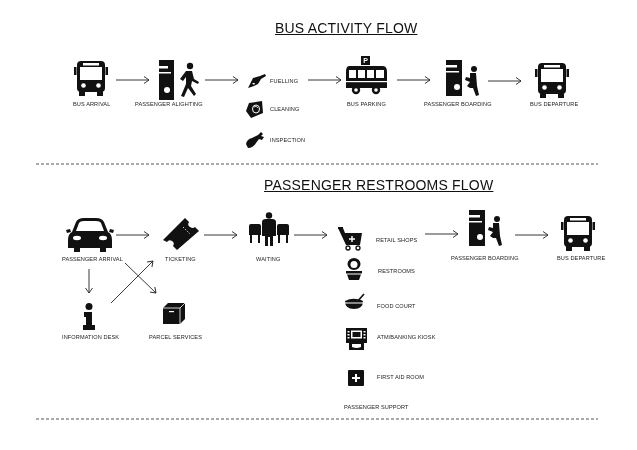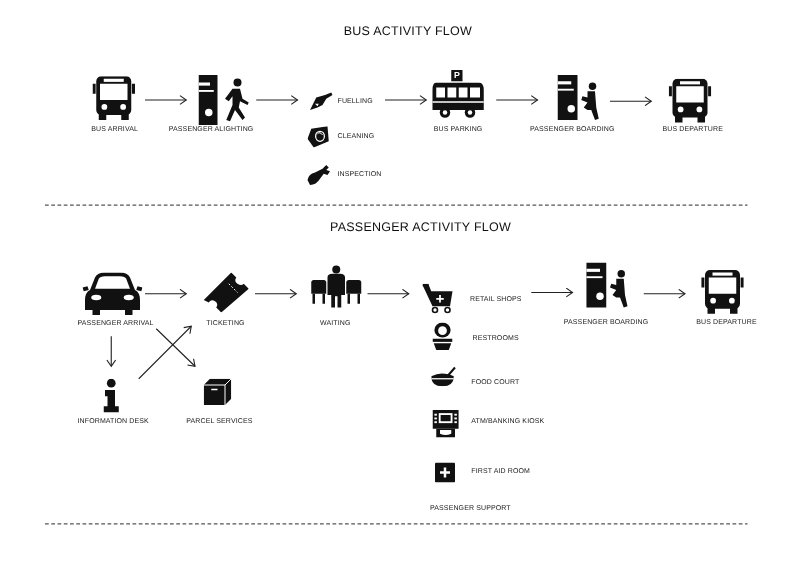--- a/index.html
+++ b/index.html
@@ -1,19 +1,19 @@
 <!DOCTYPE html>
 <html><head>
 <meta charset="utf-8">
 <style>
   html, body { margin:0; padding:0; background:#ffffff; }
   body { width:637px; height:450px; position:relative; overflow:hidden;
          font-family:"Liberation Sans", sans-serif; color:#111; }
   .abs { position:absolute; }
-  .title { font-size:10px; letter-spacing:0.2px; color:#111; white-space:nowrap; }
+  .title { font-size:14px; letter-spacing:0.2px; color:#111; white-space:nowrap;text-decoration:underline; }
   .lbl { font-size:5.6px; letter-spacing:0.1px; color:#222; white-space:nowrap; }
   .icon { position:absolute; }
   svg.overlay { position:absolute; left:0; top:0; }
 </style>
 </head>
 <body>
 
 <svg class="overlay" width="637" height="450">
   <defs>
     <marker id="ah" markerWidth="8" markerHeight="8" refX="6" refY="4" orient="auto" markerUnits="userSpaceOnUse">
@@ -115,21 +115,21 @@
   <rect x="3" y="0" width="28" height="31" rx="4" fill="#111"></rect>
   <rect x="9" y="2" width="16" height="2.5" fill="#fff"></rect>
   <rect x="6" y="6" width="22" height="13" fill="#fff"></rect>
   <circle cx="9.5" cy="24.5" r="2.3" fill="#fff"></circle>
   <circle cx="24.5" cy="24.5" r="2.3" fill="#fff"></circle>
   <rect x="5" y="30" width="6" height="5" fill="#111"></rect>
   <rect x="23" y="30" width="6" height="5" fill="#111"></rect>
 </svg>
 <div class="abs lbl" style="left:530px; top:101px;">BUS DEPARTURE</div>
 
-<div class="abs title" style="left:264px; top:177px;">PASSENGER ACTIVITY FLOW</div>
+<div class="abs title" style="left:264px; top:177px;">PASSENGER RESTROOMS FLOW</div>
 
 <svg class="icon" style="left:66px; top:218px;" width="48" height="34" viewBox="0 0 48 34">
   <path d="M10 4 Q12 0 18 0 H30 Q36 0 38 4 L42 14 Q46 16 46 22 V30 H40 V34 H34 V30 H14 V34 H8 V30 H2 V22 Q2 16 6 14 Z" fill="#111"></path>
   <path d="M13 5 Q14 3 18 3 H30 Q34 3 35 5 L38 13 H10 Z" fill="#fff"></path>
   <ellipse cx="11" cy="20" rx="4" ry="2.2" fill="#fff"></ellipse>
   <ellipse cx="37" cy="20" rx="4" ry="2.2" fill="#fff"></ellipse>
   <path d="M0 12 L4 11 L5 14 L1 15 Z" fill="#111"></path>
   <path d="M48 12 L44 11 L43 14 L47 15 Z" fill="#111"></path>
 </svg>
 <div class="abs lbl" style="left:62px; top:256px;">PASSENGER ARRIVAL</div>

